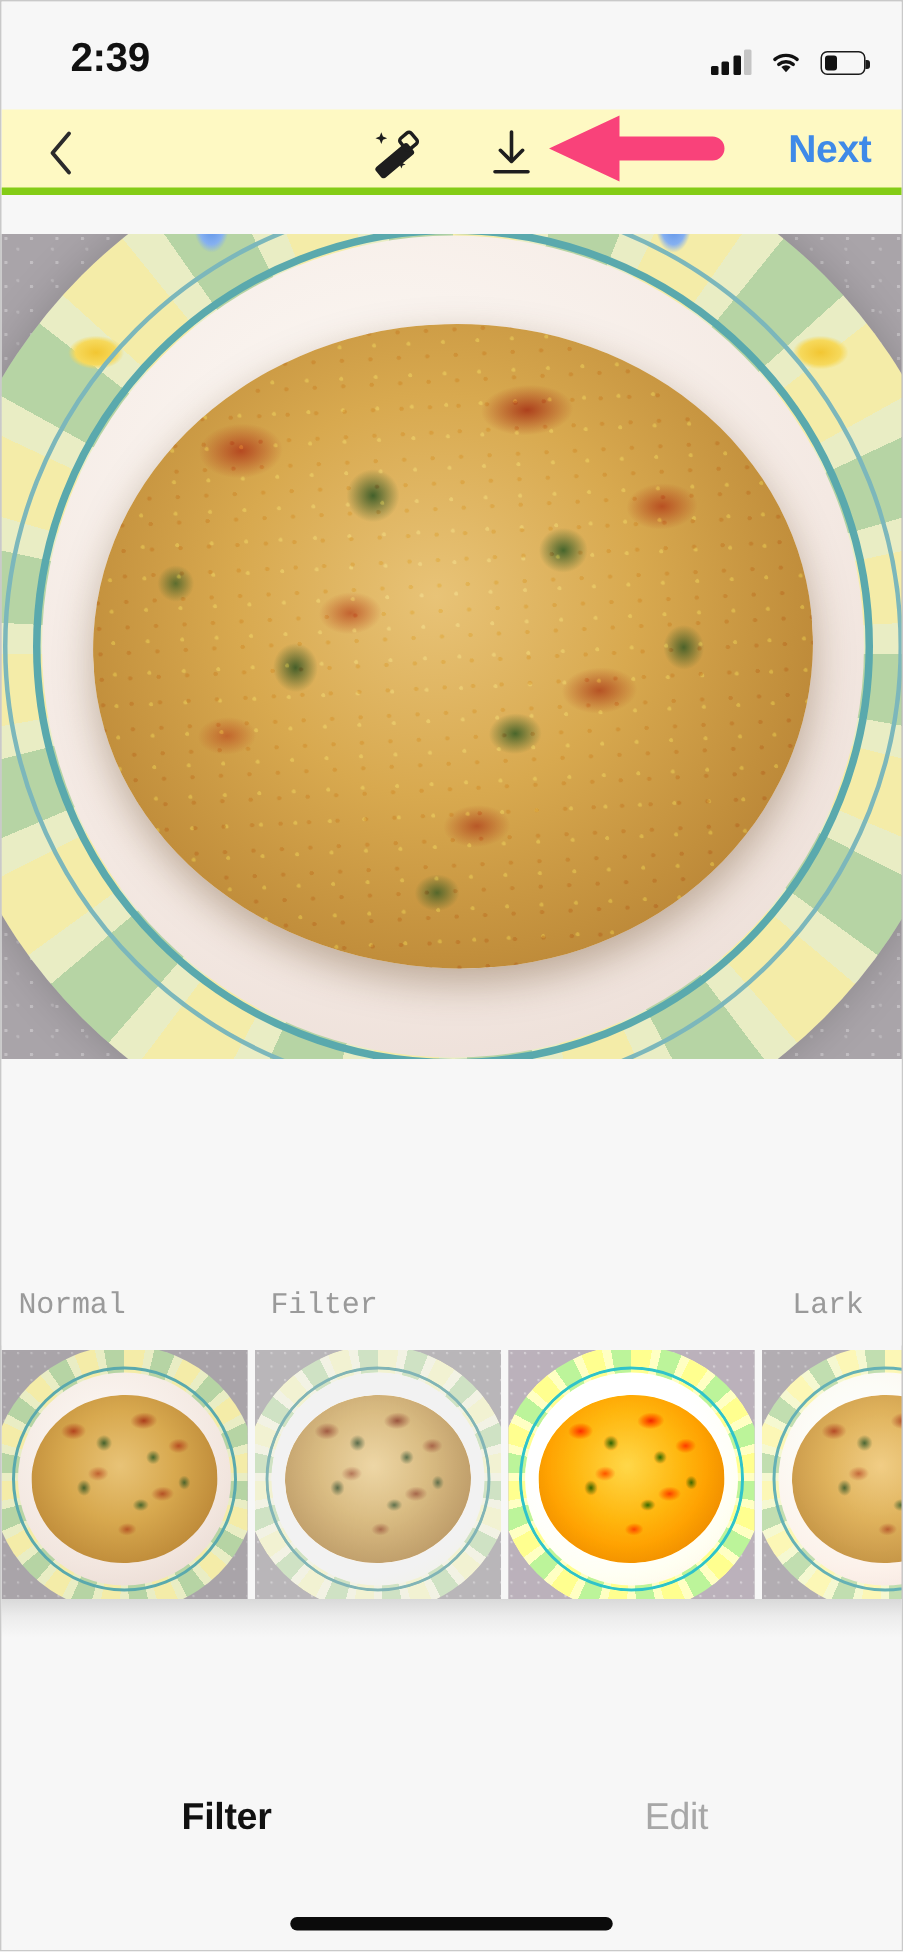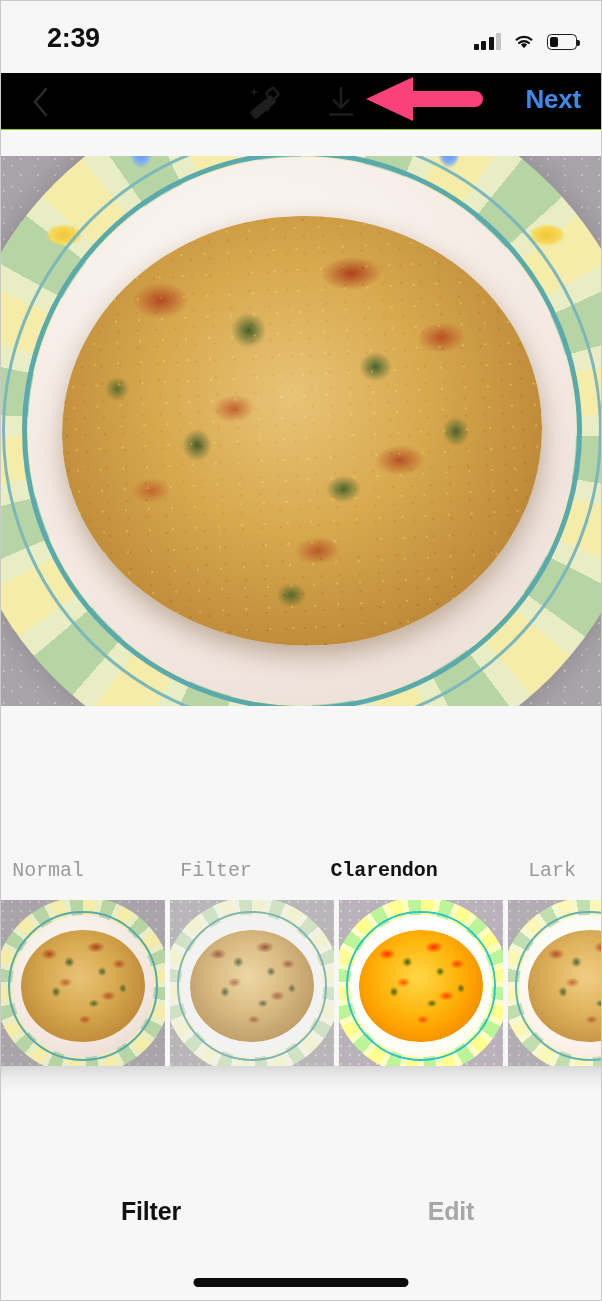--- a/index.html
+++ b/index.html
@@ -43,21 +43,21 @@
   }
   .batt .fill { height:100%; width:35%; background:#111; border-radius:2px; }
   .batt:after {
     content:""; position:absolute; right:-3.6px; top:4.5px;
     width:2.4px; height:6px; background:#1b1b1b; border-radius:0 2px 2px 0;
   }
 
   
   .navbar {
     position:absolute; left:0; top:72px; width:602px; height:57px;
-    background:#000000; border-bottom:1px solid #84cc16;
+    background:#fef9c3; border-bottom:5px solid #84cc16;
   }
   .nav-back {
     position:absolute; left:22px; top:12px; width:34px; height:34px;
     display:flex; align-items:center; justify-content:center; cursor:pointer;
   }
   .nav-wand {
     position:absolute; left:240px; top:10px; width:46px; height:38px;
     display:flex; align-items:center; justify-content:center; cursor:pointer;
   }
   .nav-dl {
@@ -243,21 +243,21 @@
   
   .tabbar {
     position:absolute; left:0; top:1091px; width:602px; height:210px;
     background:#f7f7f7;
   }
   .tab {
     position:absolute; top:105px; width:220px; text-align:center;
     font-size:25px; letter-spacing:-0.2px; cursor:pointer;
   }
   .tab.active { color:#111; font-weight:700;text-align:center; }
-  .tab.inactive { color:#a7a7a7; font-weight:700; }
+  .tab.inactive { color:#a7a7a7; font-weight:400; }
   .home-ind {
     position:absolute; left:50%; top:1277px; transform:translateX(-50%);
     width:215px; height:9px; background:#0b0b0b; border-radius:5px;
   }
 </style>
 </head>
 <body>
 
 <div id="phone">
 
@@ -325,21 +325,20 @@
     <div class="omelette">
       <div class="omelette-grain"></div>
     </div>
   </div>
 
   <div class="blank-strip"></div>
 
   <div class="filter-labels">
     <div class="f-label" style="left:-38px">Normal</div>
     <div class="f-label" style="left:130px">Filter</div>
-    <div class="f-label sel" style="left:298px">Clarendon</div>
     <div class="f-label" style="left:466px">Lark</div>
   </div>
 
   <div class="thumb-row">
     <div class="thumb fx-normal">
       <div class="mini">
           <div class="mini-bg"></div>
           <div class="mini-plate"></div>
           <div class="mini-teal"></div>
           <div class="mini-white"></div>

